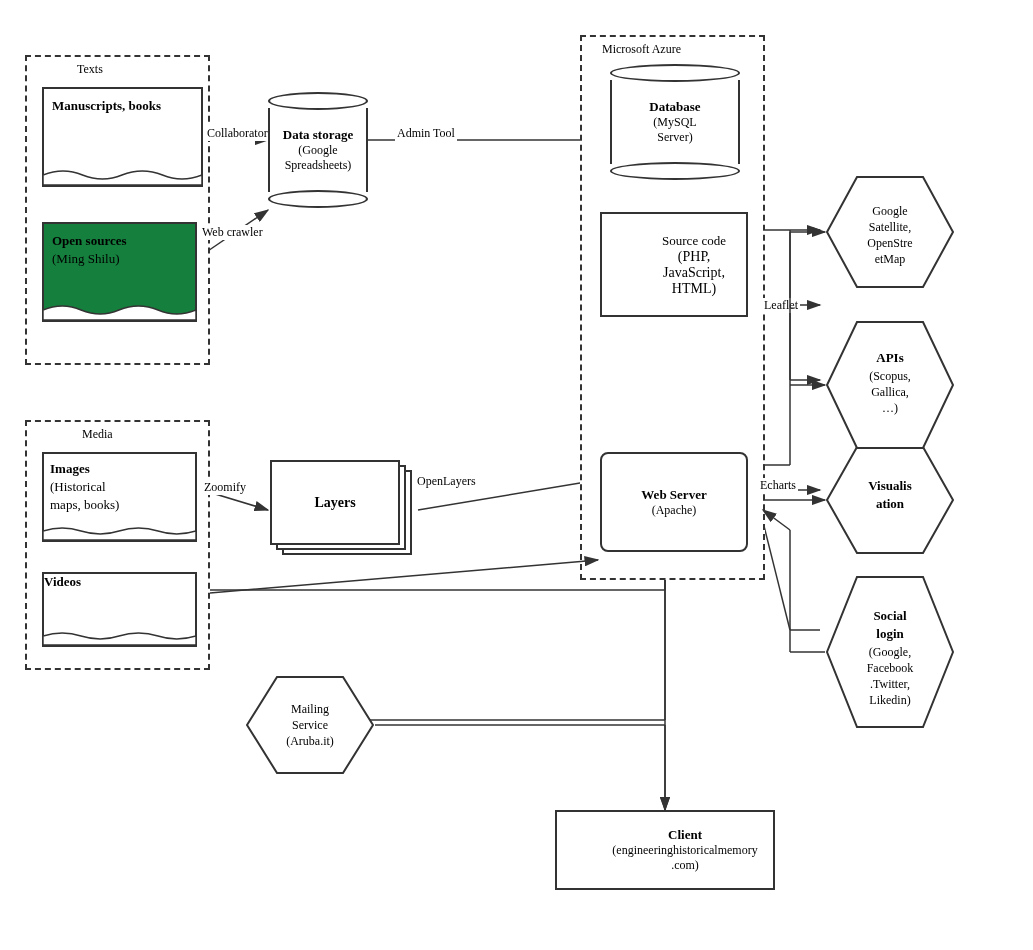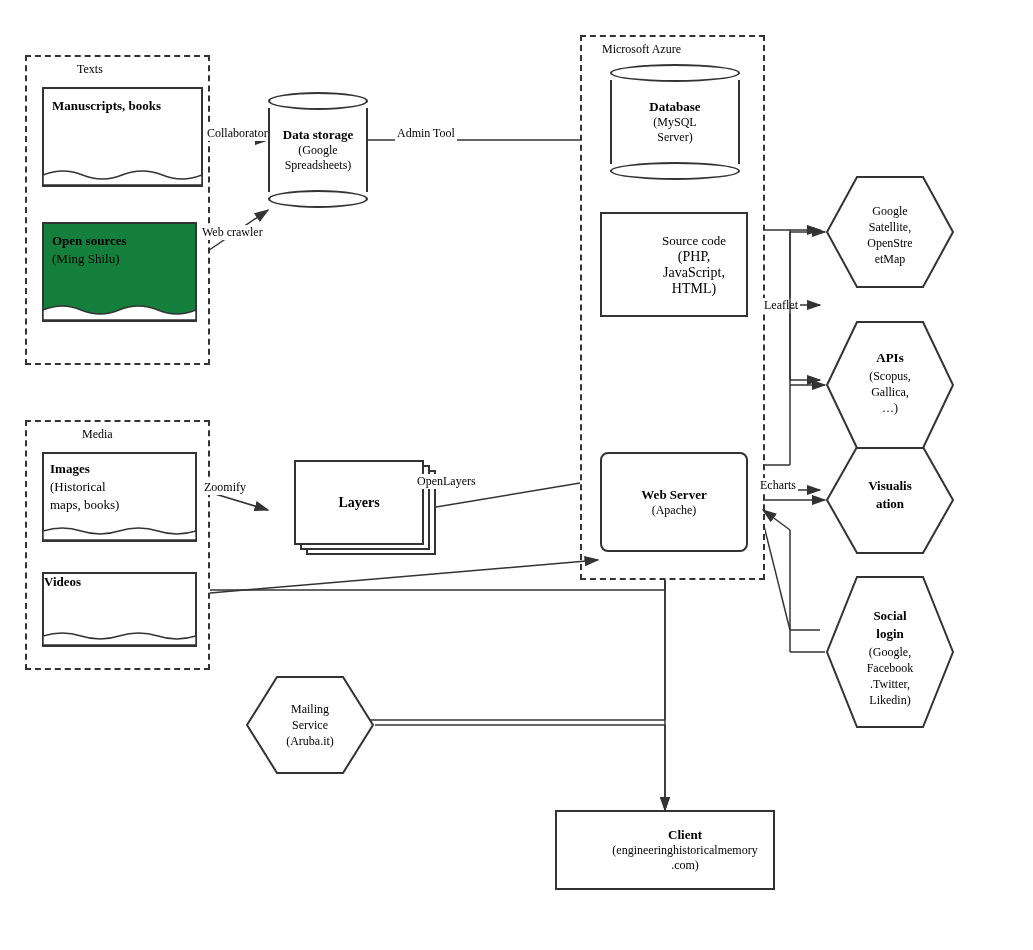--- a/index.html
+++ b/index.html
@@ -234,21 +234,21 @@
     <div style="position:absolute; top:150px; left:15px; width:155px; height:75px; border:2px solid #333; background:#fff;">
       <div style="padding:0; font-weight:bold; font-size:13px; text-align:left;">Videos</div>
       <svg style="position:absolute;bottom:0;left:-1px;right:-1px;width:calc(100% + 2px);height:15px;" viewBox="0 0 157 15" preserveAspectRatio="none">
         <path d="M0,6 Q20,0 39,6 Q59,12 78,6 Q98,0 118,6 Q137,12 157,6 L157,15 L0,15 Z" fill="#fff" stroke="#333" stroke-width="1.5"></path>
       </svg>
     </div>
   </div>
 
   <div class="arrow-label" style="left:202px; top:480px;">Zoomify</div>
 
-  <div class="layers-stack" style="left:270px; top:460px; width:150px; height:110px;margin-left:24px;">
+  <div class="layers-stack" style="left:270px; top:460px; width:150px; height:110px;">
 
     <div style="position:absolute; top:10px; left:12px; width:130px; height:85px; border:2px solid #333; background:#fff;"></div>
     <div style="position:absolute; top:5px; left:6px; width:130px; height:85px; border:2px solid #333; background:#fff;"></div>
 
     <div style="position:absolute; top:0px; left:0px; width:130px; height:85px; border:2px solid #333; background:#fff; display:flex; align-items:center; justify-content:center;">
       <span style="font-weight:bold; font-size:14px;">Layers</span>
     </div>
   </div>
 
   <div class="arrow-label" style="left:415px; top:474px;">OpenLayers</div>

